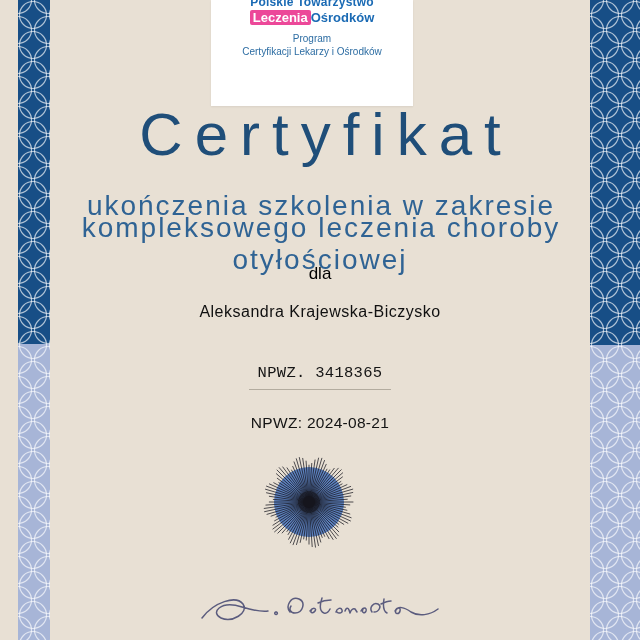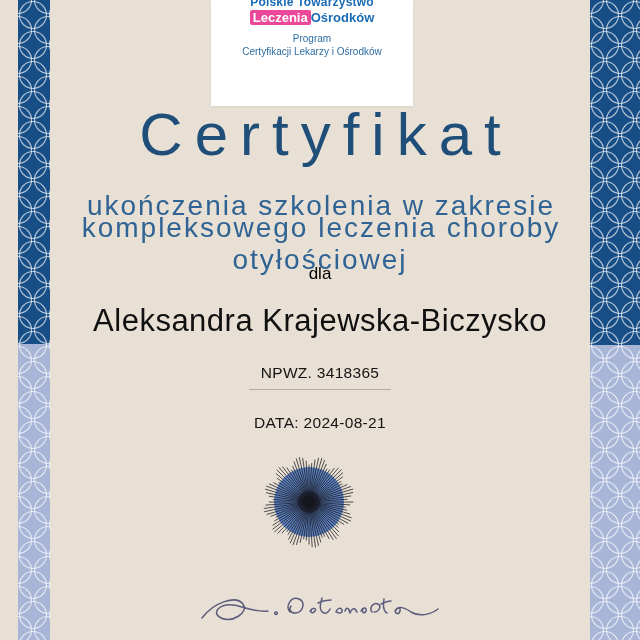--- a/index.html
+++ b/index.html
@@ -21,22 +21,22 @@
   .org2{font-size:13px;font-weight:bold;color:#1a6ab4;margin-top:1px;}
   .org2 .hl{background:#ec4899;color:#ffffff;padding:0 3px;border-radius:2px;}
   .program{margin-top:7px;font-size:10px;line-height:13px;color:#2d6da3;}
 
   .centered{position:absolute;left:0;width:640px;text-align:center;}
   .title{top:100px;font-size:60px;color:#1f4e79;letter-spacing:12px;text-indent:12px;font-weight:400;}
   .sub{color:#2f6394;font-size:28px;letter-spacing:2px;text-indent:2px;}
   .sub1{top:190px;}
   .sub2{top:212px;}
   .dla{top:264px;font-size:17px;color:#000000;}
-  .name{top:303px;font-size:31px;color:#101010;letter-spacing:.5px;}
-  .npwz{top:364px;font-size:15.5px;color:#141414;letter-spacing:.3px;}
+  .name{top:303px;font-size:16px;color:#101010;letter-spacing:.5px;}
+  .npwz{top:364px;font-size:15.5px;color:#141414;letter-spacing:.3px;font-family:Liberation Mono, monospace;}
   .npwz-rule{position:absolute;top:389px;left:249px;width:142px;height:1px;background:#b3ac9f;}
   .date{top:414px;font-size:15.5px;color:#141414;letter-spacing:.3px;}
 
   .seal{position:absolute;left:259px;top:452px;width:100px;height:100px;}
   .signature{position:absolute;left:192px;top:584px;width:256px;height:56px;}
 </style>
 </head>
 <body>
 
 <div class="band band-left">
@@ -95,21 +95,21 @@
 <div class="centered dla">dla</div>
 <div class="centered name">Aleksandra Krajewska-Biczysko</div>
 
 <div class="centered npwz">
   <span>NPWZ.</span>
   <span>3418365</span>
 </div>
 <div class="npwz-rule"></div>
 
 <div class="centered date">
-  <span>DATA:</span>
+  <span>NPWZ:</span>
   <span>2024-08-21</span>
 </div>
 
 <svg id="seal-svg" class="seal" viewBox="0 0 100 100" xmlns="http://www.w3.org/2000/svg">
     <circle cx="50" cy="50" r="35" fill="#5c80bd"></circle>
     <line x1="50" y1="50" x2="94.41470984807896" y2="50" stroke="#15151d" stroke-width="0.8" stroke-opacity="0.92"></line>
     <line x1="50" y1="50" x2="91.19313791743025" y2="52.946191370390814" stroke="#15151d" stroke-width="0.8" stroke-opacity="0.92"></line>
     <line x1="50" y1="50" x2="86.7872009276655" y2="55.28920099023004" stroke="#15151d" stroke-width="0.8" stroke-opacity="0.92"></line>
     <line x1="50" y1="50" x2="88.2953468220237" y2="58.33064278179386" stroke="#15151d" stroke-width="0.8" stroke-opacity="0.92"></line>
     <line x1="50" y1="50" x2="91.19607150881238" y2="62.096257999970746" stroke="#15151d" stroke-width="0.8" stroke-opacity="0.92"></line>

